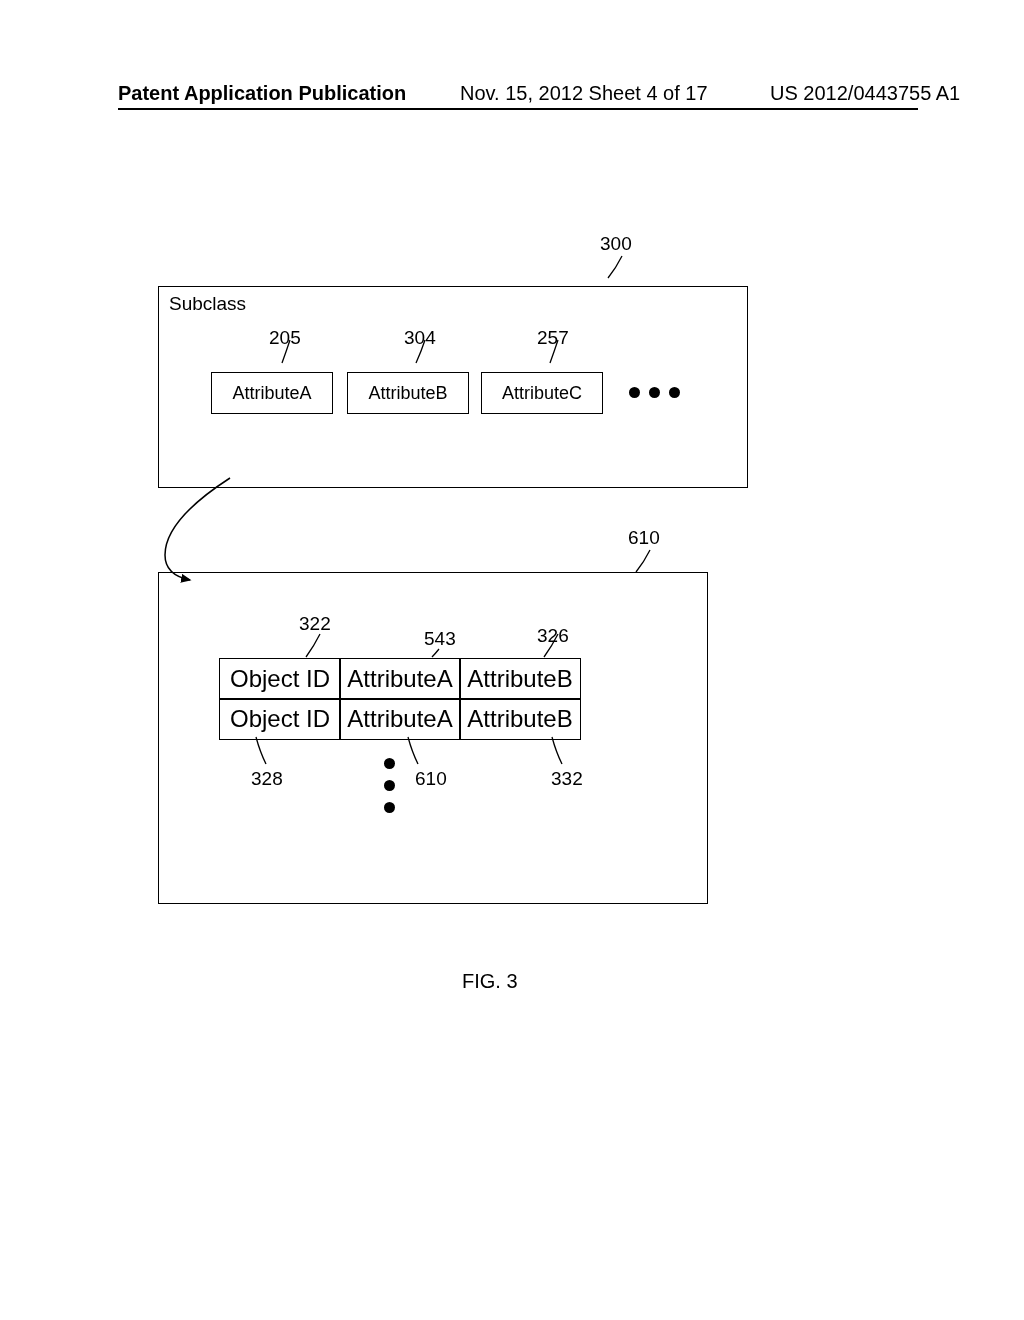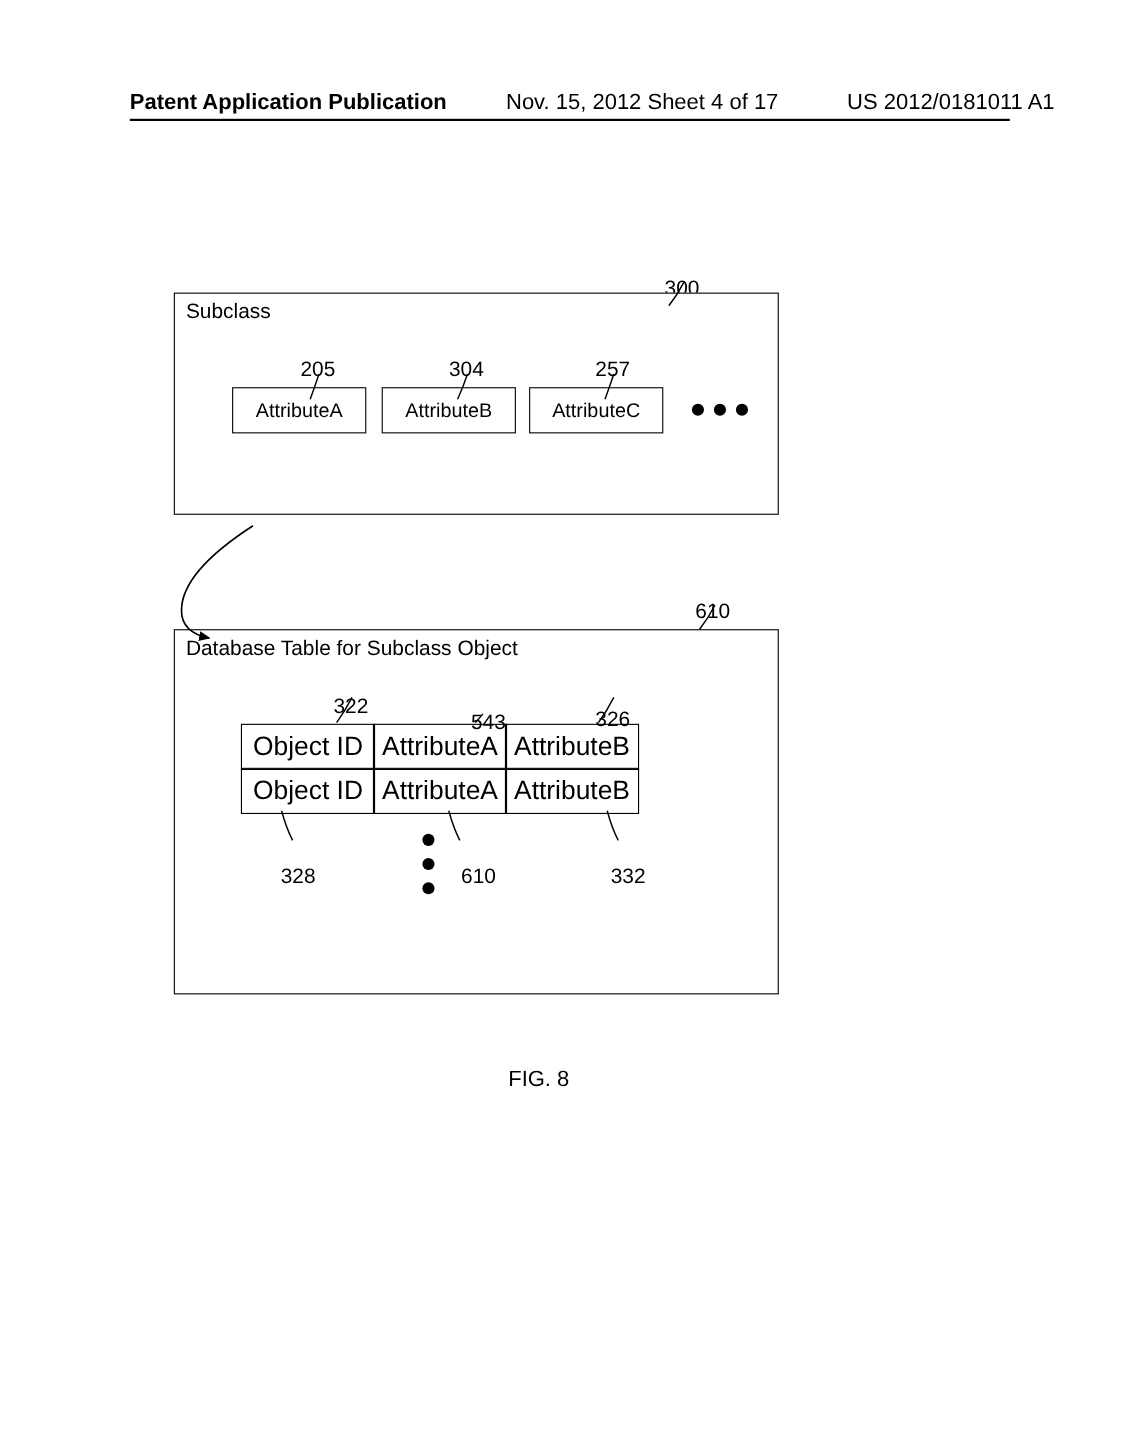--- a/index.html
+++ b/index.html
@@ -60,22 +60,21 @@
     text-align: center;
     font-size: 18px;
     display: flex;
     align-items: center;
     justify-content: center;
   }
 
   .ref {
     position: absolute;
     font-size: 19px;
-    text-align: center;
-    margin-top: 19px;
+    text-align: left;
   }
 
   .hdot {
     position: absolute;
     width: 11px; height: 11px;
     background: #000; border-radius: 50%;
   }
   .vdot {
     position: absolute;
     width: 11px; height: 11px;
@@ -105,44 +104,43 @@
   }
 </style>
 </head>
 <body>
 
 <div class="page">
 
   <div class="header">
     <span class="left">Patent Application Publication</span>
     <span class="mid">Nov. 15, 2012  Sheet 4 of 17</span>
-    <span class="right">US 2012/0181011 A1</span>
+    <span class="right">US 2012/0443755 A1</span>
   </div>
   <div class="header-rule"></div>
 
   <div class="ref" style="left:600px; top:233px; width:40px;">300</div>
-  <div class="container-box" style="left:158px; top:266px; width:548px; height:200px;">
+  <div class="container-box" style="left:158px; top:286px; width:548px; height:200px;padding-left:40px;">
     <div class="box-title" style="left:10px; top:6px;">Subclass</div>
 
     <div class="ref" style="left:110px; top:40px; width:40px;">205</div>
     <div class="ref" style="left:245px; top:40px; width:40px;">304</div>
     <div class="ref" style="left:378px; top:40px; width:40px;">257</div>
 
     <div class="attr-box" style="left:52px;  top:85px; width:120px; height:40px;">AttributeA</div>
     <div class="attr-box" style="left:188px; top:85px; width:120px; height:40px;">AttributeB</div>
     <div class="attr-box" style="left:322px; top:85px; width:120px; height:40px;">AttributeC</div>
 
     <div class="hdot" style="left:470px; top:100px;"></div>
     <div class="hdot" style="left:490px; top:100px;"></div>
     <div class="hdot" style="left:510px; top:100px;"></div>
   </div>
 
   <div class="ref" style="left:628px; top:527px; width:40px;">610</div>
   <div class="container-box" style="left:158px; top:572px; width:548px; height:330px;">
-    <div class="box-title" style="left:10px; top:6px;">Database Table for Subclass Object</div>
 
     <div class="ref" style="left:140px; top:40px; width:40px;">322</div>
     <div class="ref" style="left:265px; top:55px; width:40px;">543</div>
     <div class="ref" style="left:378px; top:52px; width:40px;">326</div>
 
     <div class="tcell" style="left:60px;  top:85px;  width:120px; height:40px;">Object ID</div>
     <div class="tcell" style="left:180px; top:85px;  width:120px; height:40px;">AttributeA</div>
     <div class="tcell" style="left:300px; top:85px;  width:120px; height:40px;">AttributeB</div>
 
     <div class="tcell" style="left:60px;  top:125px; width:120px; height:40px;">Object ID</div>
@@ -151,21 +149,21 @@
 
     <div class="ref" style="left:92px;  top:195px; width:40px;">328</div>
     <div class="ref" style="left:256px; top:195px; width:40px;">610</div>
     <div class="ref" style="left:392px; top:195px; width:40px;">332</div>
 
     <div class="vdot" style="left:225px; top:185px;"></div>
     <div class="vdot" style="left:225px; top:207px;"></div>
     <div class="vdot" style="left:225px; top:229px;"></div>
   </div>
 
-  <div class="fig-cap" style="left:462px; top:970px;">FIG. 8</div>
+  <div class="fig-cap" style="left:462px; top:970px;">FIG. 3</div>
 
   <svg class="overlay">
     <defs>
       <marker id="arrowhead" markerWidth="8" markerHeight="8" refX="6" refY="3" orient="auto">
         <path d="M0,0 L7,3 L0,6 Z" fill="#000"></path>
       </marker>
     </defs>
 
     <path d="M622,256 Q616,268 608,278" stroke="#000" stroke-width="1.3" fill="none"></path>
 

